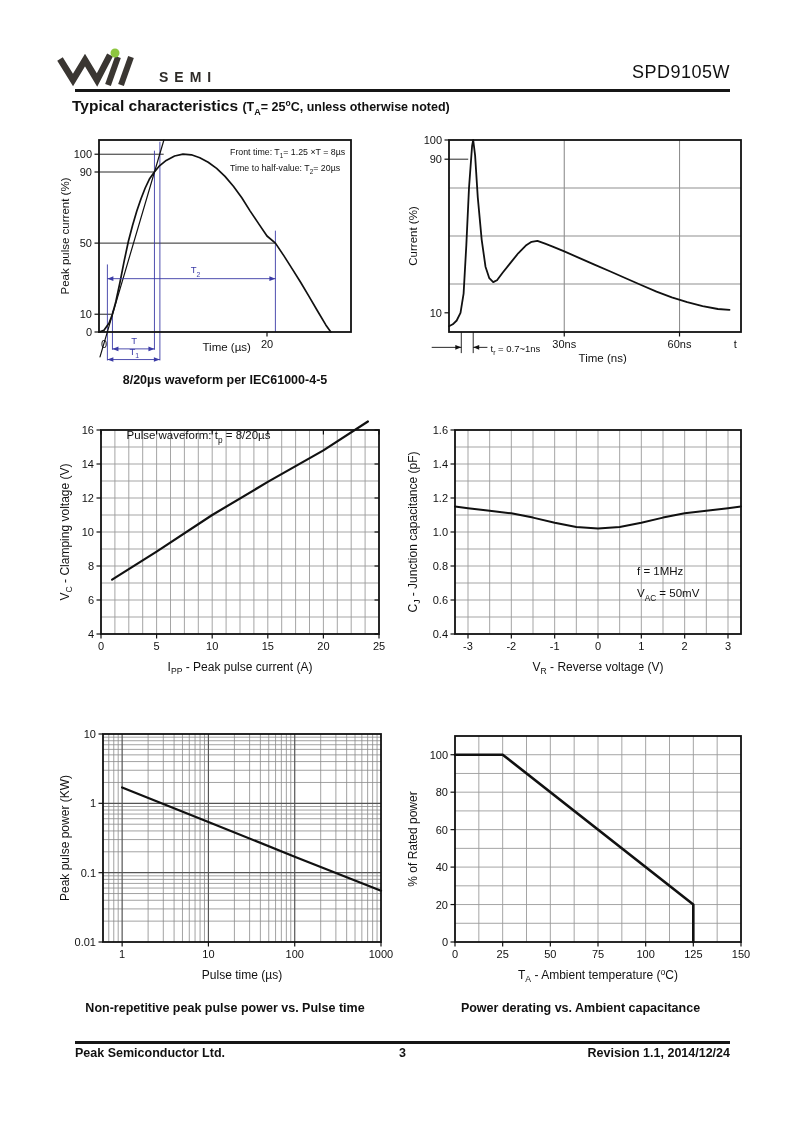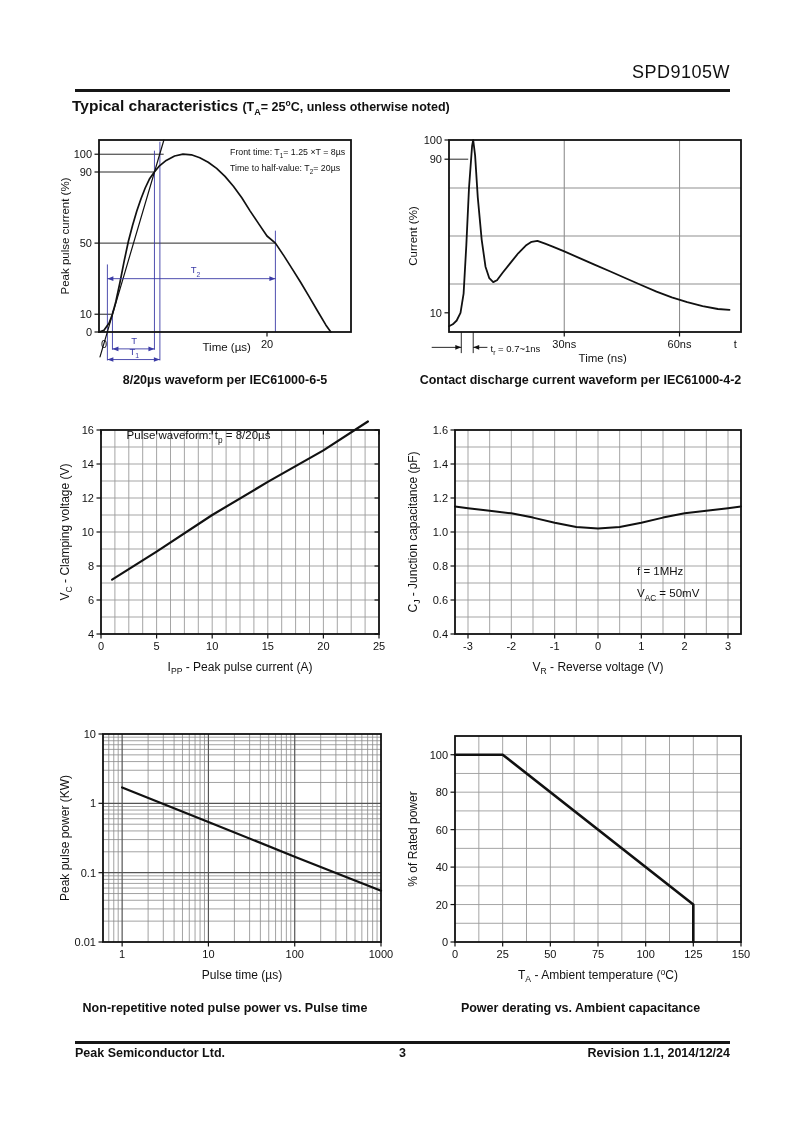--- a/index.html
+++ b/index.html
@@ -25,20 +25,29 @@
   .foot-row{position:absolute;left:75px;top:1046px;width:655px;display:flex;justify-content:space-between;
             font-weight:bold;font-size:12.5px;}
   .foot-row .center{position:absolute;left:0;right:0;text-align:center;}
   .foot-row span{position:relative;}
 </style>
 </head>
 <body>
 
 <div class="page">
 
+  <div class="logo">
+    <svg width="88" height="42" viewBox="0 0 88 42">
+      <polyline points="3,13 16,34 28,14 40,34 53,9" fill="none" stroke="#3a3632" stroke-width="6.5" stroke-linejoin="miter"></polyline>
+      <line x1="61" y1="11" x2="51" y2="39" stroke="#3a3632" stroke-width="6"></line>
+      <line x1="74" y1="11" x2="64" y2="39" stroke="#3a3632" stroke-width="6"></line>
+      <circle cx="58" cy="7" r="4.5" fill="#8dc63f"></circle>
+    </svg>
+    <span class="semi">SEMI</span>
+  </div>
   <div class="partno">SPD9105W</div>
   <div class="hrule rule-top"></div>
 
   <div class="title">
     <span class="t-main">Typical characteristics</span>
     <span class="t-cond"><span>(T</span><sub>A</sub><span>= 25</span><sup>o</sup><span>C, unless otherwise noted)</span></span>
   </div>
 
   <figure style="left:55px;top:130px;width:340px;">
     <svg viewBox="0 0 340 240" width="340" height="240">
@@ -77,21 +86,21 @@
         <line x1="39.5" y1="24.22222222222223" x2="44" y2="24.22222222222223" stroke="#111111" stroke-width="1.2"></line>
         <text x="37" y="28.22222222222223" fill="#111111" font-size="11" text-anchor="end" font-family="&quot;Liberation Sans&quot;,&quot;DejaVu Sans&quot;,sans-serif"><tspan dy="0">100</tspan></text>
         <text x="140.60000000000002" y="143.33333333333331" fill="#3b3ba6" font-size="9.5" text-anchor="middle" font-family="&quot;Liberation Sans&quot;,&quot;DejaVu Sans&quot;,sans-serif"><tspan dy="0">T</tspan><tspan dy="3.2" font-size="6.84">2</tspan></text>
         <text x="79.28" y="214.44444444444446" fill="#3b3ba6" font-size="9.5" text-anchor="middle" font-family="&quot;Liberation Sans&quot;,&quot;DejaVu Sans&quot;,sans-serif"><tspan dy="0">T</tspan></text>
         <text x="79.28" y="225.11111111111111" fill="#3b3ba6" font-size="9.5" text-anchor="middle" font-family="&quot;Liberation Sans&quot;,&quot;DejaVu Sans&quot;,sans-serif"><tspan dy="0">T</tspan><tspan dy="3.2" font-size="6.84">1</tspan></text>
         <text x="175.04" y="25.111111111111114" fill="#111111" font-size="8.8" text-anchor="start" font-family="&quot;Liberation Sans&quot;,&quot;DejaVu Sans&quot;,sans-serif"><tspan dy="0">Front time: T</tspan><tspan dy="3.2" font-size="6.336">1</tspan><tspan dy="-3.2">= 1.25 ×T = 8µs</tspan></text>
         <text x="175.04" y="41.111111111111114" fill="#111111" font-size="8.8" text-anchor="start" font-family="&quot;Liberation Sans&quot;,&quot;DejaVu Sans&quot;,sans-serif"><tspan dy="0">Time to half-value: T</tspan><tspan dy="3.2" font-size="6.336">2</tspan><tspan dy="-3.2">= 20µs</tspan></text>
         <text x="171.67999999999998" y="220.66666666666666" fill="#111111" font-size="11.5" text-anchor="middle" font-family="&quot;Liberation Sans&quot;,&quot;DejaVu Sans&quot;,sans-serif"><tspan dy="0">Time (µs)</tspan></text>
         <text x="14" y="106" fill="#111111" font-size="11.5" text-anchor="middle" font-family="&quot;Liberation Sans&quot;,&quot;DejaVu Sans&quot;,sans-serif" transform="rotate(-90 14 106)"><tspan dy="0">Peak pulse current (%)</tspan></text>
       </svg>
-    <figcaption>8/20µs waveform per IEC61000-6-5</figcaption>
+    <figcaption>8/20µs waveform per IEC61000-4-5</figcaption>
   </figure>
 
   <figure style="left:403px;top:130px;width:355px;">
     <svg viewBox="0 0 355 240" width="355" height="240">
         <line x1="161.26315789473685" y1="10" x2="161.26315789473685" y2="202" stroke="#8f8f8f" stroke-width="1.1"></line>
         <line x1="276.5263157894737" y1="10" x2="276.5263157894737" y2="202" stroke="#8f8f8f" stroke-width="1.1"></line>
         <line x1="46" y1="154" x2="338" y2="154" stroke="#8f8f8f" stroke-width="1.1"></line>
         <line x1="46" y1="106" x2="338" y2="106" stroke="#8f8f8f" stroke-width="1.1"></line>
         <line x1="46" y1="58" x2="338" y2="58" stroke="#8f8f8f" stroke-width="1.1"></line>
         <line x1="46" y1="29.19999999999999" x2="65.21052631578948" y2="29.19999999999999" stroke="#111111" stroke-width="0.9"></line>
@@ -111,21 +120,20 @@
         <line x1="41.5" y1="10" x2="46" y2="10" stroke="#111111" stroke-width="1.2"></line>
         <text x="39" y="14" fill="#111111" font-size="11" text-anchor="end" font-family="&quot;Liberation Sans&quot;,&quot;DejaVu Sans&quot;,sans-serif"><tspan dy="0">100</tspan></text>
         <line x1="41.5" y1="29.19999999999999" x2="46" y2="29.19999999999999" stroke="#111111" stroke-width="1.2"></line>
         <text x="39" y="33.19999999999999" fill="#111111" font-size="11" text-anchor="end" font-family="&quot;Liberation Sans&quot;,&quot;DejaVu Sans&quot;,sans-serif"><tspan dy="0">90</tspan></text>
         <line x1="41.5" y1="182.8" x2="46" y2="182.8" stroke="#111111" stroke-width="1.2"></line>
         <text x="39" y="186.8" fill="#111111" font-size="11" text-anchor="end" font-family="&quot;Liberation Sans&quot;,&quot;DejaVu Sans&quot;,sans-serif"><tspan dy="0">10</tspan></text>
         <text x="87.49473684210525" y="222.16" fill="#111111" font-size="9.5" text-anchor="start" font-family="&quot;Liberation Sans&quot;,&quot;DejaVu Sans&quot;,sans-serif"><tspan dy="0">t</tspan><tspan dy="3.2" font-size="6.84">r</tspan><tspan dy="-3.2"> = 0.7~1ns</tspan></text>
         <text x="199.68421052631578" y="231.76" fill="#111111" font-size="11.5" text-anchor="middle" font-family="&quot;Liberation Sans&quot;,&quot;DejaVu Sans&quot;,sans-serif"><tspan dy="0">Time (ns)</tspan></text>
         <text x="14" y="106" fill="#111111" font-size="11.5" text-anchor="middle" font-family="&quot;Liberation Sans&quot;,&quot;DejaVu Sans&quot;,sans-serif" transform="rotate(-90 14 106)"><tspan dy="0">Current (%)</tspan></text>
       </svg>
-    <figcaption>Contact discharge current waveform per IEC61000-4-2</figcaption>
   </figure>
 
   <figure style="left:55px;top:418px;width:340px;">
     <svg viewBox="0 0 340 272" width="340" height="272">
         <line x1="59.9" y1="12" x2="59.9" y2="216" stroke="#9b9b9b" stroke-width="0.9"></line>
         <line x1="73.8" y1="12" x2="73.8" y2="216" stroke="#9b9b9b" stroke-width="0.9"></line>
         <line x1="87.69999999999999" y1="12" x2="87.69999999999999" y2="216" stroke="#9b9b9b" stroke-width="0.9"></line>
         <line x1="101.6" y1="12" x2="101.6" y2="216" stroke="#9b9b9b" stroke-width="0.9"></line>
         <line x1="115.5" y1="12" x2="115.5" y2="216" stroke="#9b9b9b" stroke-width="0.9"></line>
         <line x1="129.39999999999998" y1="12" x2="129.39999999999998" y2="216" stroke="#9b9b9b" stroke-width="0.9"></line>
@@ -335,21 +343,21 @@
         <text x="41" y="224" fill="#111111" font-size="11" text-anchor="end" font-family="&quot;Liberation Sans&quot;,&quot;DejaVu Sans&quot;,sans-serif"><tspan dy="0">0.01</tspan></text>
         <line x1="43.5" y1="150.66666666666669" x2="48" y2="150.66666666666669" stroke="#111111" stroke-width="1.2"></line>
         <text x="41" y="154.66666666666669" fill="#111111" font-size="11" text-anchor="end" font-family="&quot;Liberation Sans&quot;,&quot;DejaVu Sans&quot;,sans-serif"><tspan dy="0">0.1</tspan></text>
         <line x1="43.5" y1="81.33333333333334" x2="48" y2="81.33333333333334" stroke="#111111" stroke-width="1.2"></line>
         <text x="41" y="85.33333333333334" fill="#111111" font-size="11" text-anchor="end" font-family="&quot;Liberation Sans&quot;,&quot;DejaVu Sans&quot;,sans-serif"><tspan dy="0">1</tspan></text>
         <line x1="43.5" y1="12" x2="48" y2="12" stroke="#111111" stroke-width="1.2"></line>
         <text x="41" y="16" fill="#111111" font-size="11" text-anchor="end" font-family="&quot;Liberation Sans&quot;,&quot;DejaVu Sans&quot;,sans-serif"><tspan dy="0">10</tspan></text>
         <text x="187" y="257" fill="#111111" font-size="12" text-anchor="middle" font-family="&quot;Liberation Sans&quot;,&quot;DejaVu Sans&quot;,sans-serif"><tspan dy="0">Pulse time (µs)</tspan></text>
         <text x="14" y="116" fill="#111111" font-size="12" text-anchor="middle" font-family="&quot;Liberation Sans&quot;,&quot;DejaVu Sans&quot;,sans-serif" transform="rotate(-90 14 116)"><tspan dy="0">Peak pulse power (KW)</tspan></text>
       </svg>
-    <figcaption>Non-repetitive noted pulse power vs. Pulse time</figcaption>
+    <figcaption>Non-repetitive peak pulse power vs. Pulse time</figcaption>
   </figure>
 
   <figure style="left:403px;top:722px;width:355px;">
     <svg viewBox="0 0 355 276" width="355" height="276">
         <line x1="75.83333333333333" y1="14" x2="75.83333333333333" y2="220" stroke="#9b9b9b" stroke-width="0.9"></line>
         <line x1="99.66666666666666" y1="14" x2="99.66666666666666" y2="220" stroke="#9b9b9b" stroke-width="0.9"></line>
         <line x1="123.5" y1="14" x2="123.5" y2="220" stroke="#9b9b9b" stroke-width="0.9"></line>
         <line x1="147.33333333333331" y1="14" x2="147.33333333333331" y2="220" stroke="#9b9b9b" stroke-width="0.9"></line>
         <line x1="171.16666666666669" y1="14" x2="171.16666666666669" y2="220" stroke="#9b9b9b" stroke-width="0.9"></line>
         <line x1="195" y1="14" x2="195" y2="220" stroke="#9b9b9b" stroke-width="0.9"></line>

